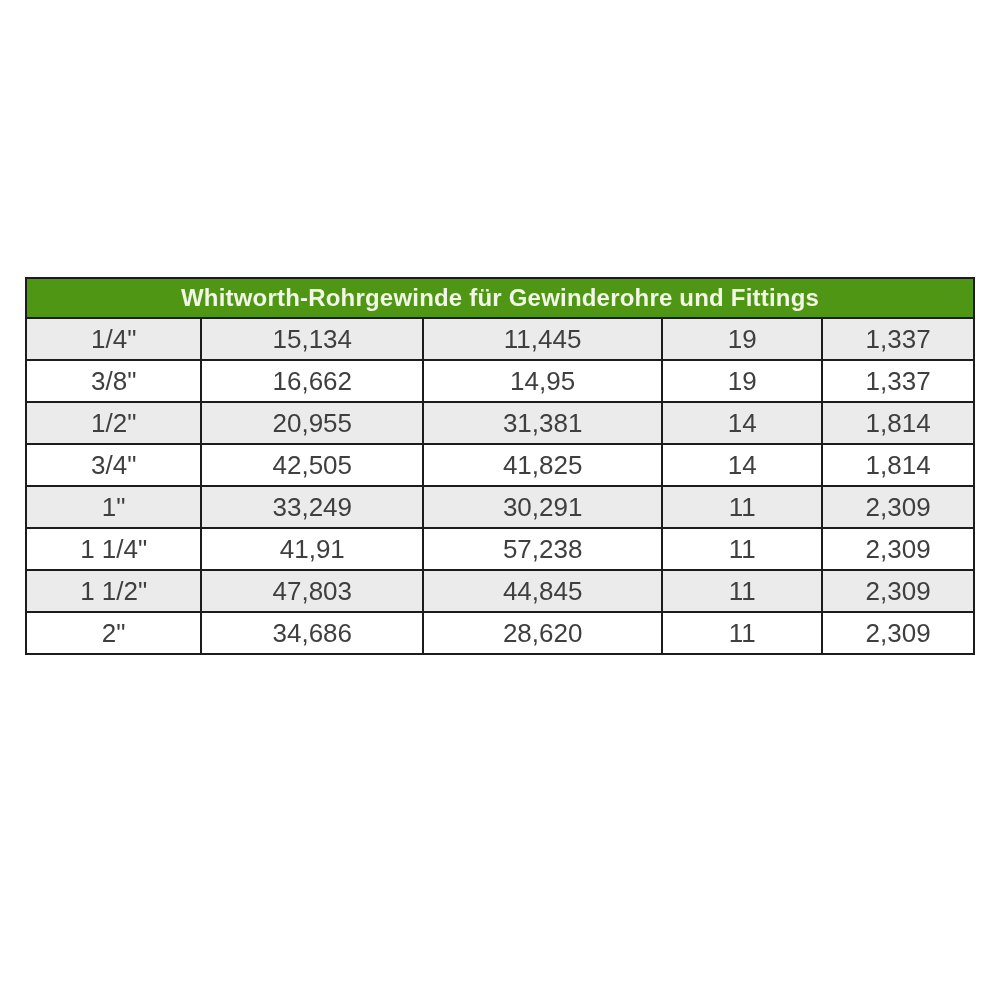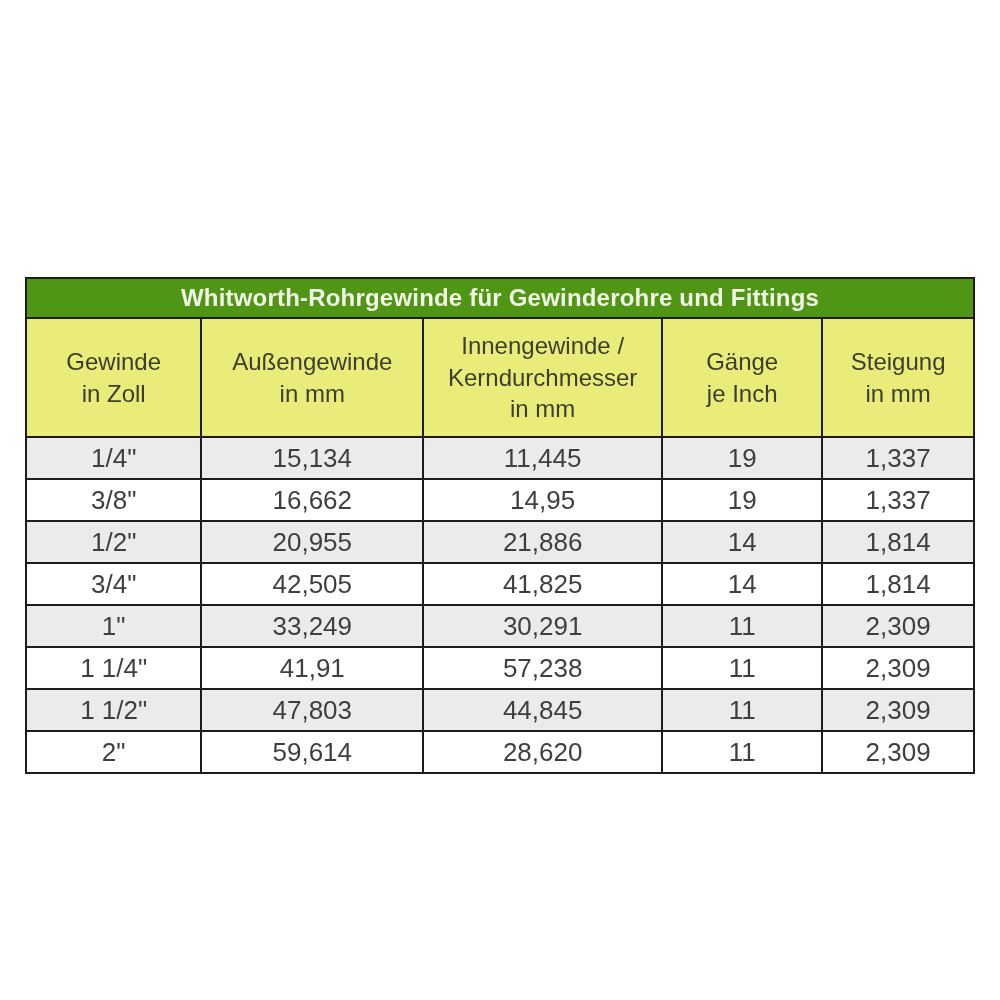--- a/index.html
+++ b/index.html
@@ -66,53 +66,40 @@
       <col style="width:18.5%">
       <col style="width:23.4%">
       <col style="width:25.2%">
       <col style="width:16.9%">
       <col style="width:16%">
     </colgroup>
     <thead>
       <tr>
         <th colspan="5" class="title-bar">Whitworth-Rohrgewinde für Gewinderohre und Fittings</th>
       </tr>
-      <tr class="col-headers">
-        <th>Gewinde
-in Zoll</th>
-        <th>Außengewinde
-in mm</th>
-        <th>Innengewinde /
-Kerndurchmesser
-in mm</th>
-        <th>Gänge
-je Inch</th>
-        <th>Steigung
-in mm</th>
-      </tr>
     </thead>
     <tbody class="data-rows">
       <tr>
         <td>1/4"</td>
         <td>15,134</td>
         <td>11,445</td>
         <td>19</td>
         <td>1,337</td>
       </tr>
       <tr>
         <td>3/8"</td>
         <td>16,662</td>
         <td>14,95</td>
         <td>19</td>
         <td>1,337</td>
       </tr>
       <tr>
         <td>1/2"</td>
         <td>20,955</td>
-        <td>21,886</td>
+        <td>31,381</td>
         <td>14</td>
         <td>1,814</td>
       </tr>
       <tr>
         <td>3/4"</td>
         <td>42,505</td>
         <td>41,825</td>
         <td>14</td>
         <td>1,814</td>
       </tr>
@@ -132,20 +119,20 @@
       </tr>
       <tr>
         <td>1 1/2"</td>
         <td>47,803</td>
         <td>44,845</td>
         <td>11</td>
         <td>2,309</td>
       </tr>
       <tr>
         <td>2"</td>
-        <td>59,614</td>
+        <td>34,686</td>
         <td>28,620</td>
         <td>11</td>
         <td>2,309</td>
       </tr>
     </tbody>
   </table>
 </div>
 
 </body></html>

